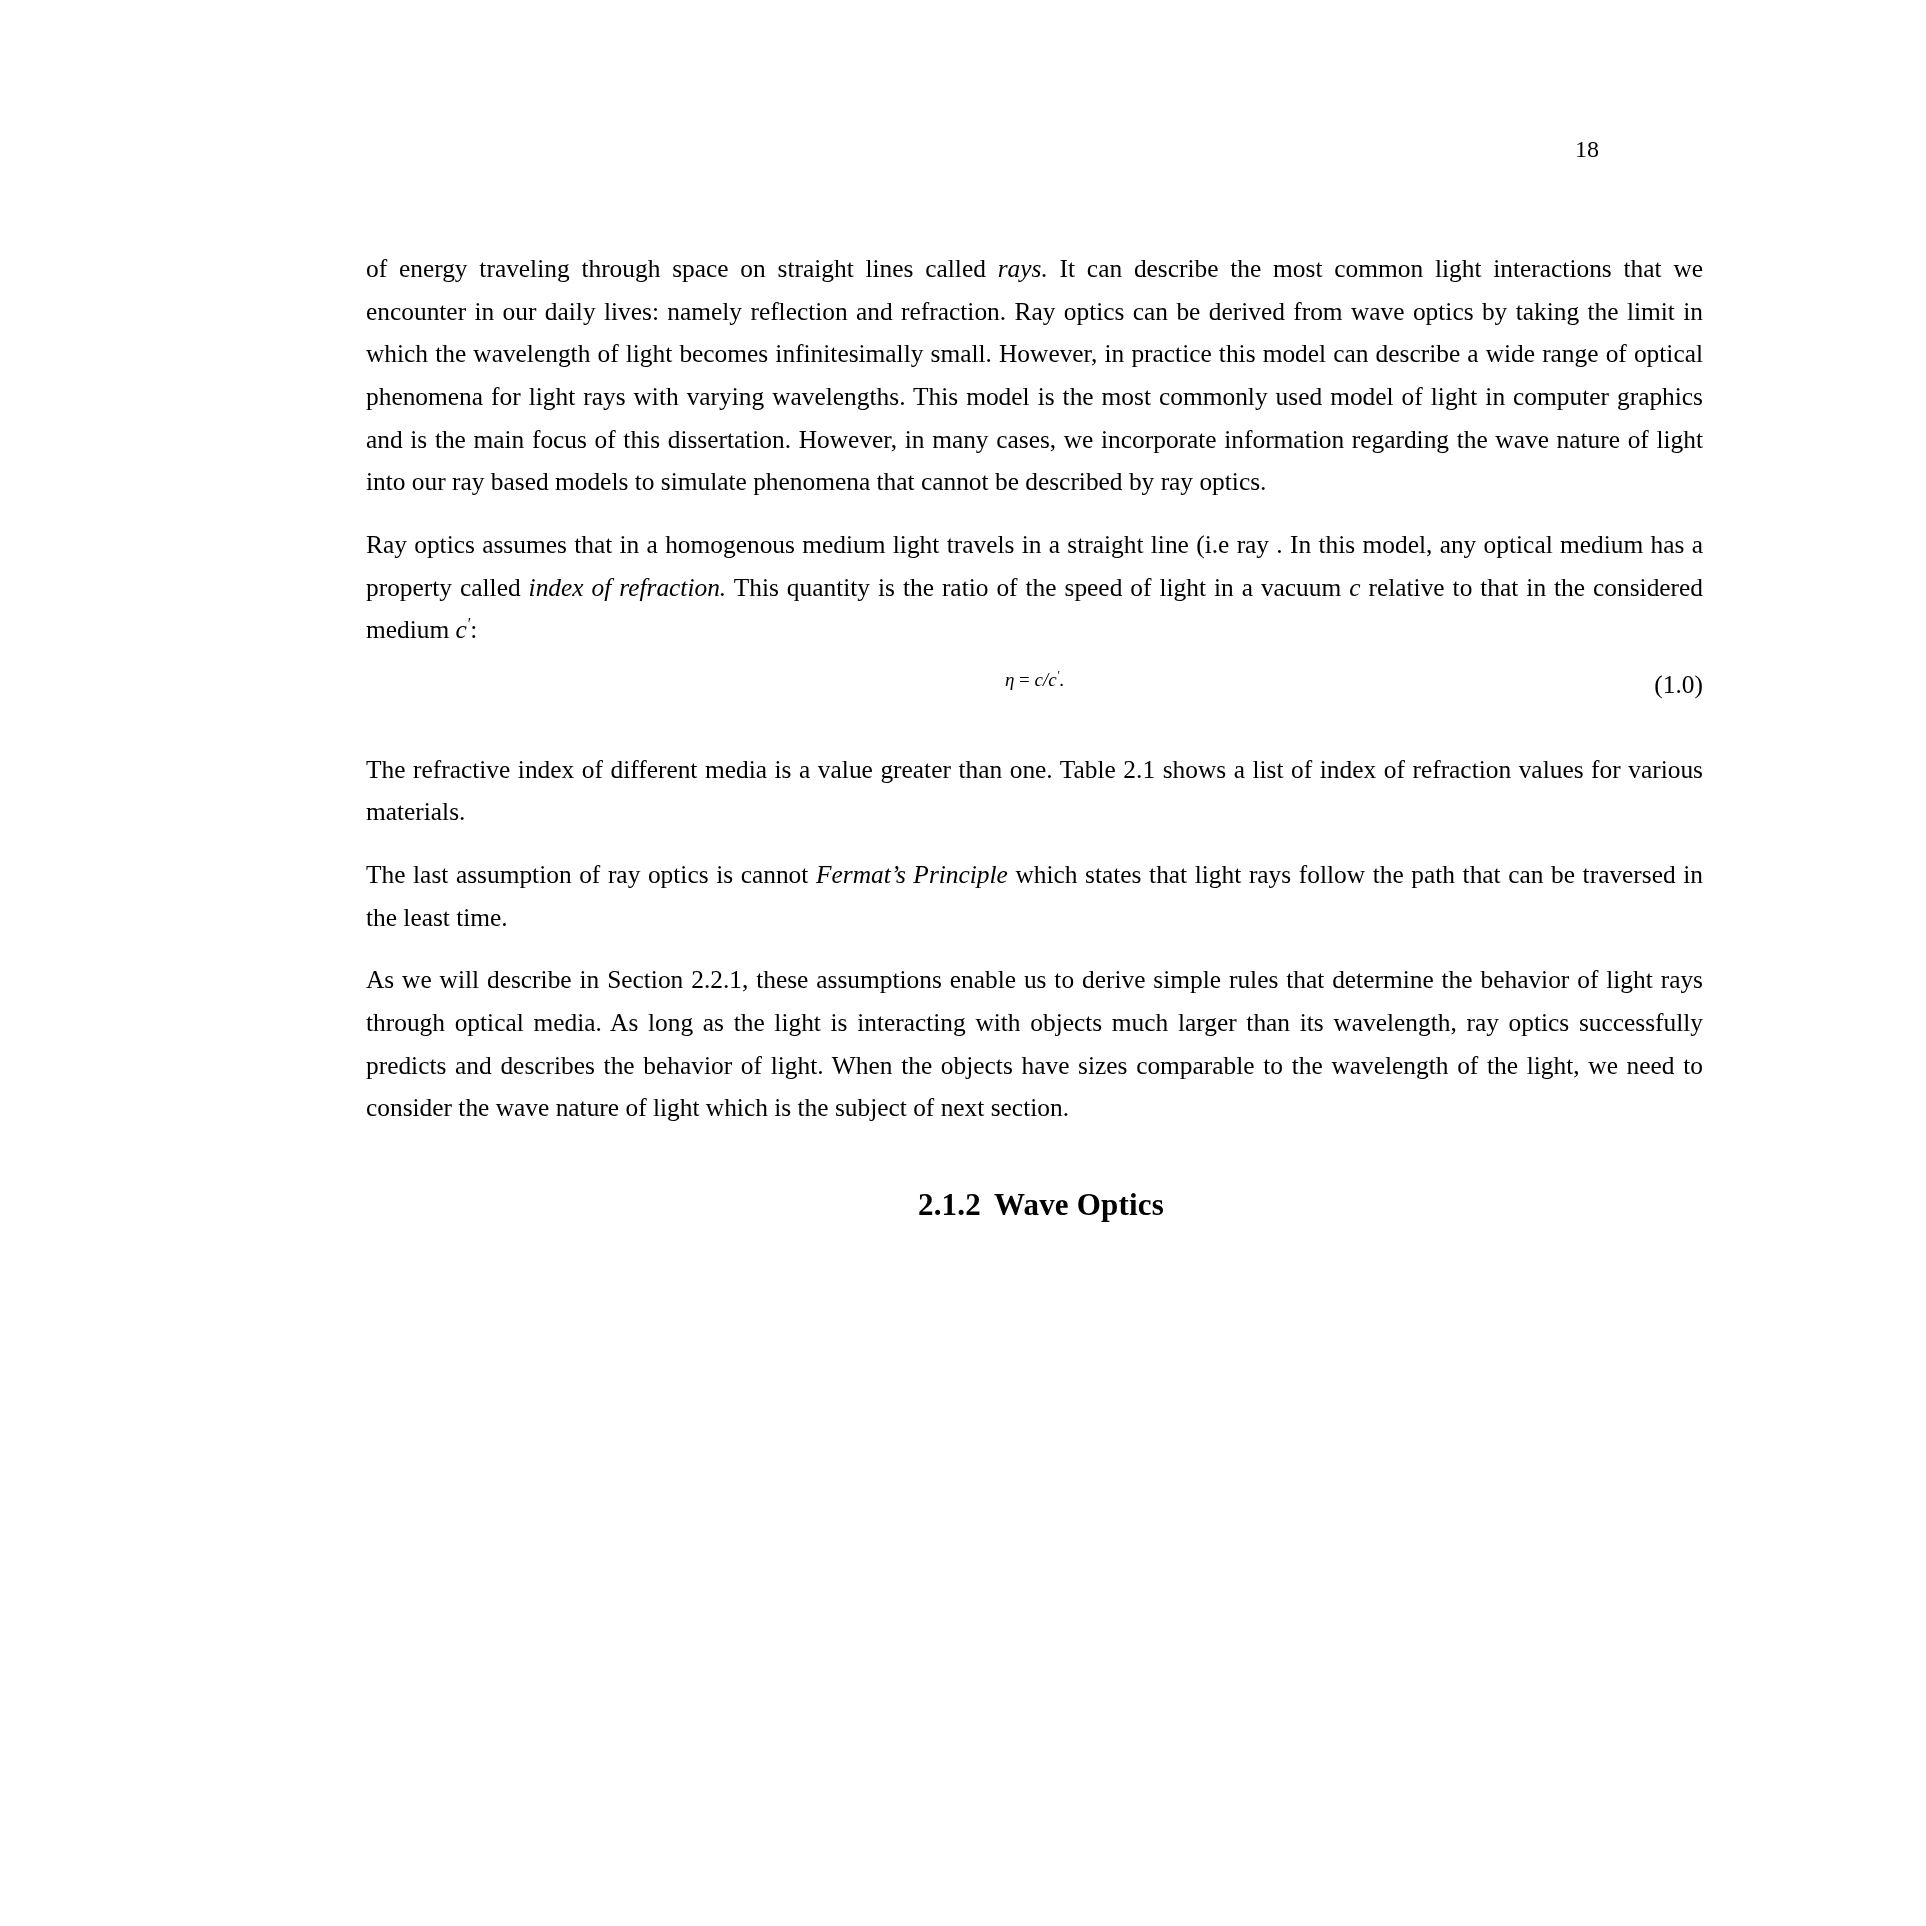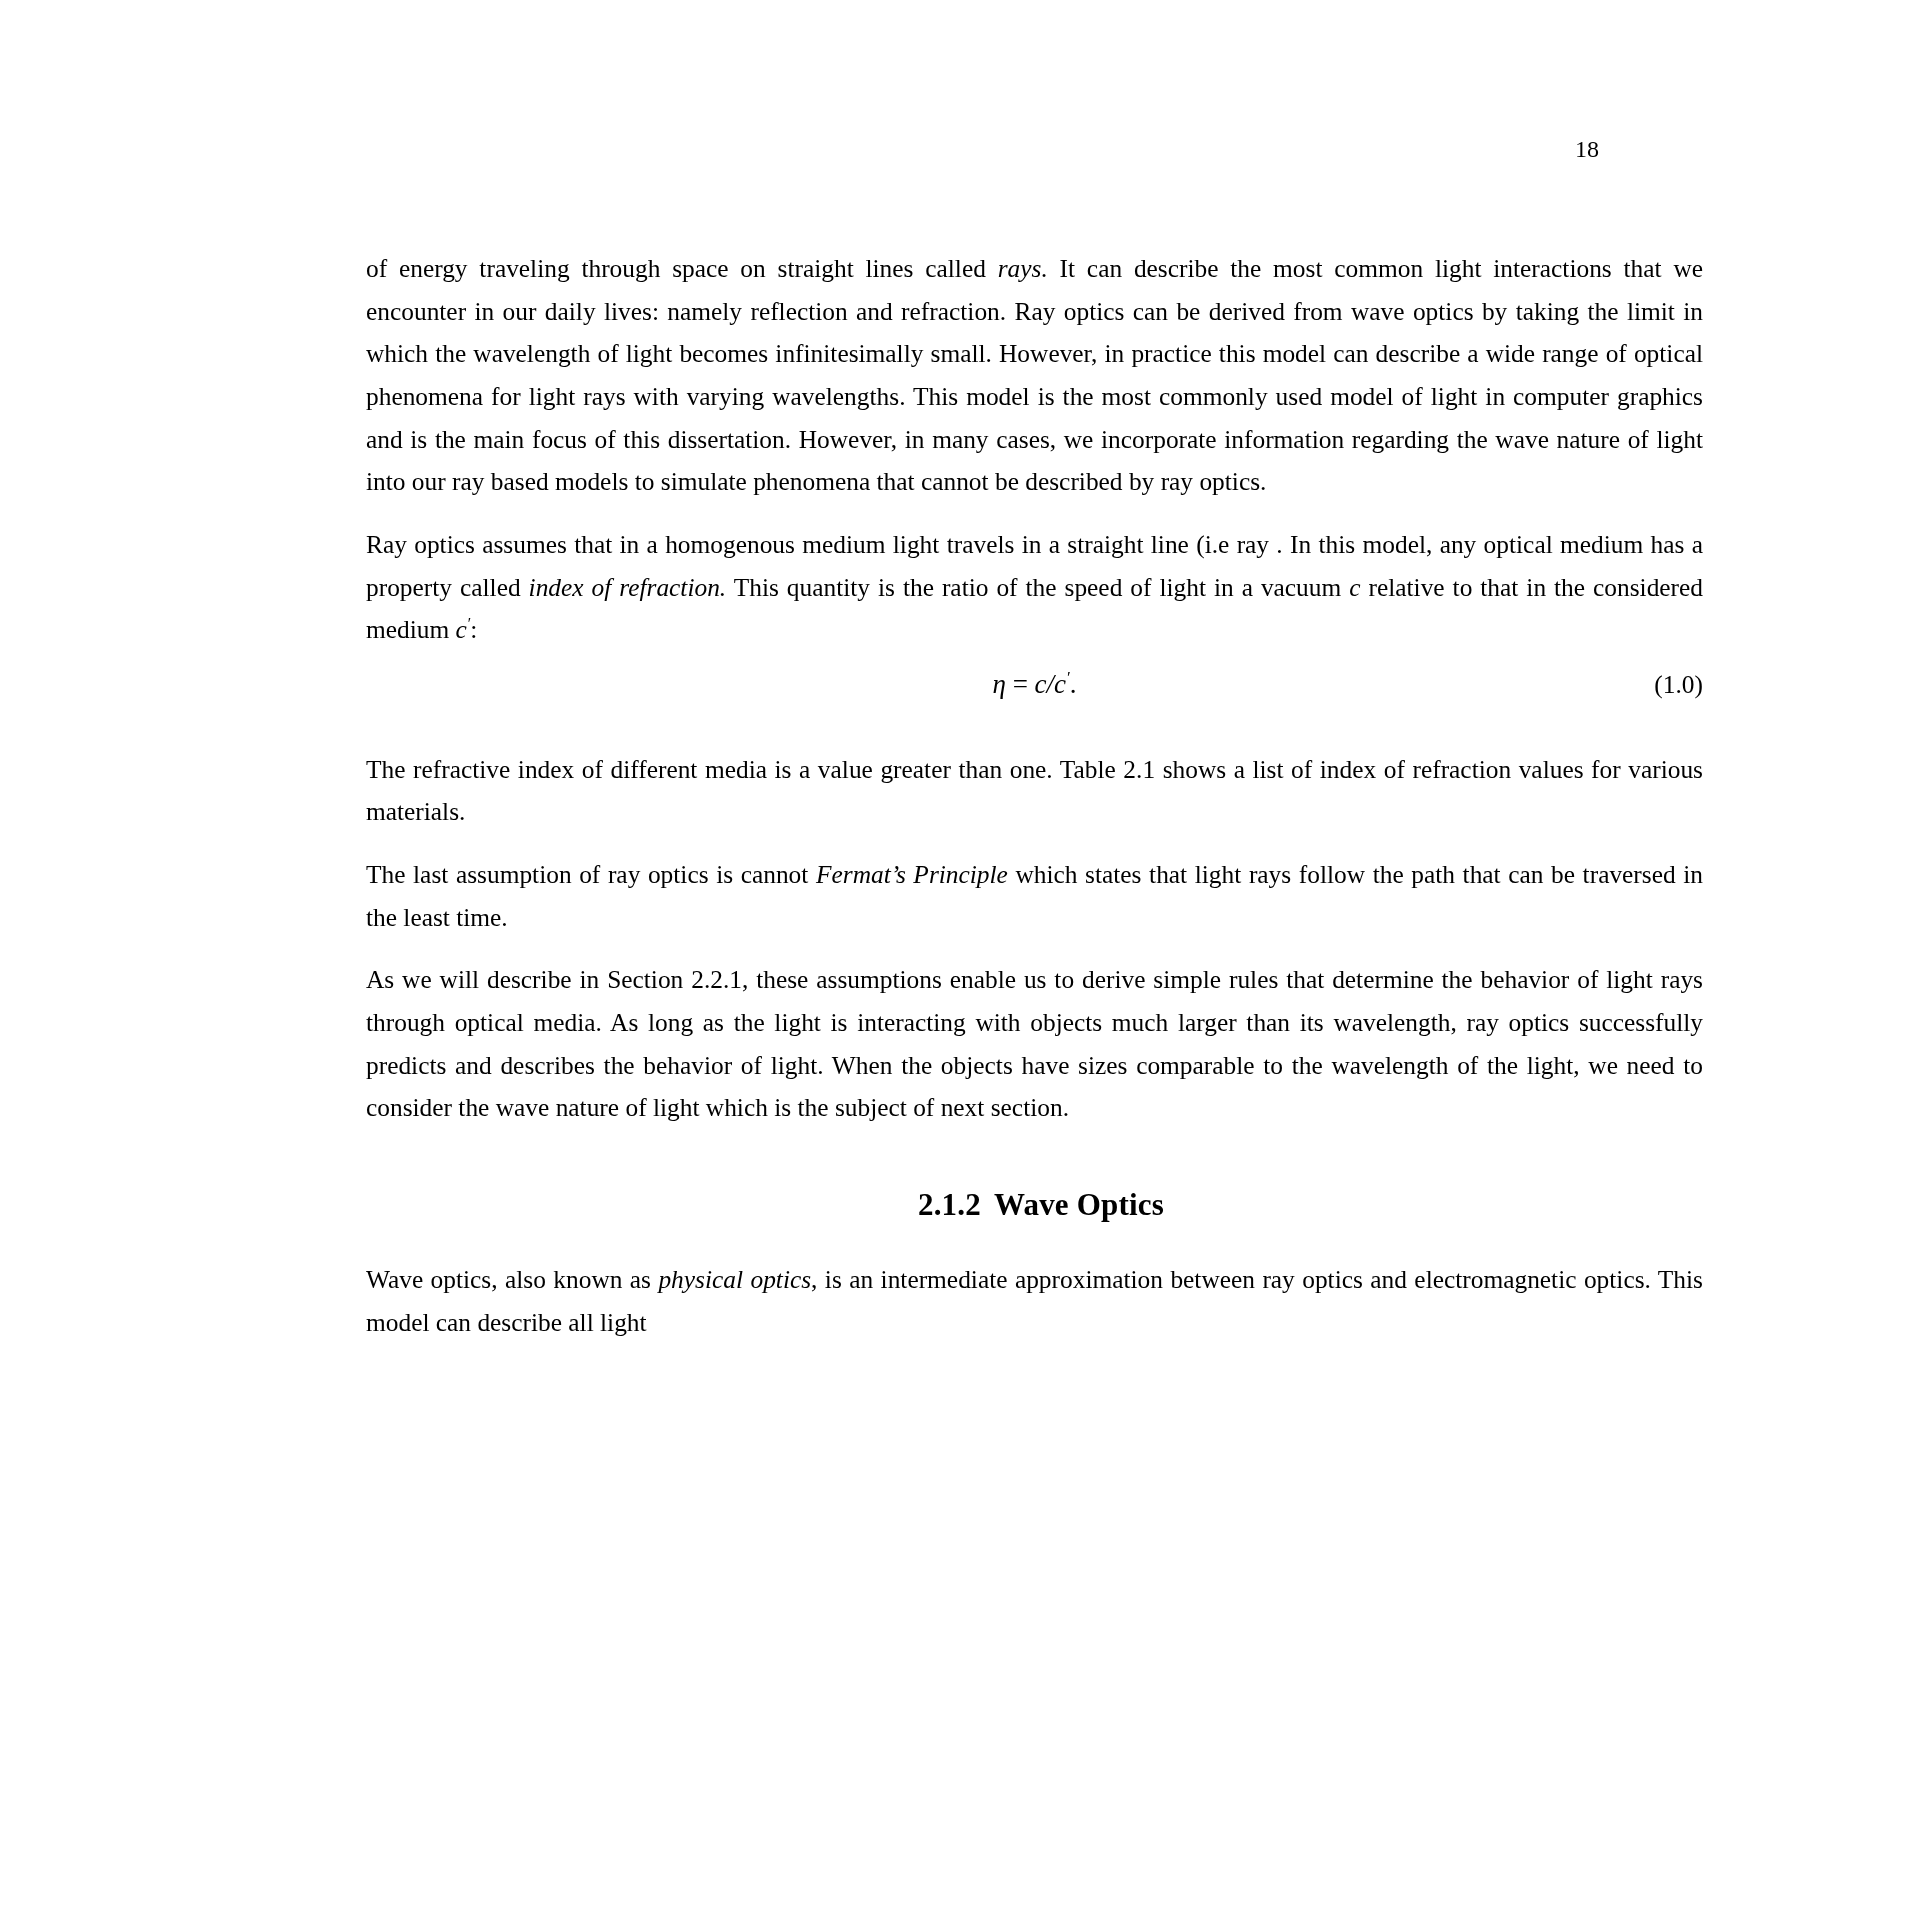--- a/index.html
+++ b/index.html
@@ -57,21 +57,21 @@
     width: 100%;
     margin: 15.4px 0 33px 0;
     height: 46px;
   }
   .equation-body {
     position: absolute;
     left: 0;
     right: 0;
     top: 0;
     text-align: center;
-    font-size: 27px;
+    font-size: 19px;
   }
   .equation-number {
     position: absolute;
     right: 0;
     top: 1.5px;
     font-size: 25.4px;
   }
   h2.section-heading {
     font-size: 31px;
     font-weight: bold;
@@ -109,17 +109,16 @@
     </div>
 
     <p class="body-text indent-none">The refractive index of different media is a value greater than one. Table 2.1 shows a list of index of refraction values for various materials.</p>
 
     <p class="body-text indent-none"><span>The last assumption of ray optics is cannot </span><em>Fermat’s Principle</em><span> which states that light rays follow the path that can be traversed in the least time.</span></p>
 
     <p class="body-text indent-none">As we will describe in Section 2.2.1, these assumptions enable us to derive simple rules that determine the behavior of light rays through optical media. As long as the light is interacting with objects much larger than its wavelength, ray optics successfully predicts and describes the behavior of light. When the objects have sizes comparable to the wavelength of the light, we need to consider the wave nature of light which is the subject of next section.</p>
 
     <h2 class="section-heading"><span class="num">2.1.2</span><span>Wave Optics</span></h2>
 
-    <p class="body-text indent-none"><span>Wave optics, also known as </span><em>physical optics</em><span>, is an intermediate approximation between ray optics and electromagnetic optics. This model can describe all light</span></p>
 
   </div>
 </div>
 
 
 </body></html>

